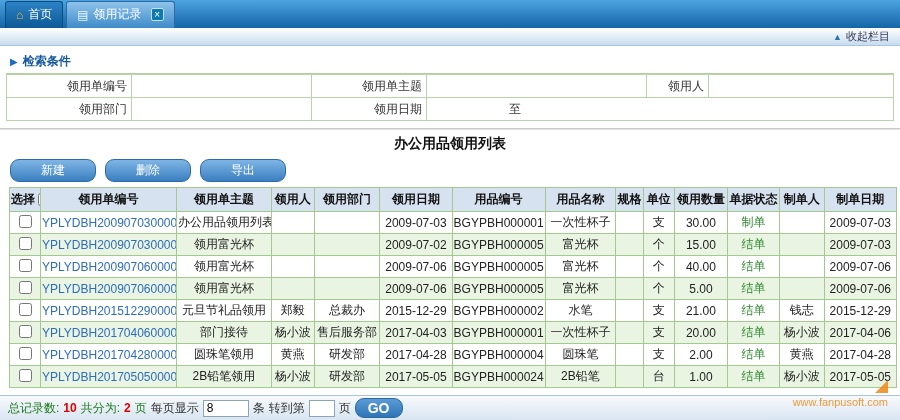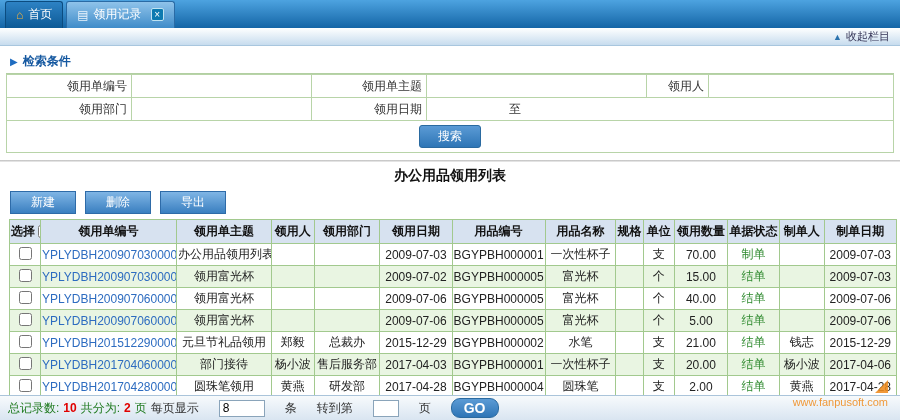--- a/index.html
+++ b/index.html
@@ -59,21 +59,21 @@
     background: linear-gradient(#5b9bd5, #2e75b6); color: #fff; border: 1px solid #2a6aa0;
     border-radius: 3px; padding: 2px 18px; font-size: 12px; cursor: pointer; font-family: inherit;
   }
   
   .divider { margin: 7px 0 5px; height: 2px; background: linear-gradient(#bdbdbd, #f0f0f0); }
   .list-title { text-align: center; font-weight: bold; font-size: 14px; color: #111; margin: 2px 0 6px; }
   
   .toolbar { display: flex; gap: 9px; padding: 0 10px; margin-bottom: 5px; }
   .btn-pill {
     background: linear-gradient(#7fb5e5, #3a7fc0); color: #fff; border: 1px solid #2e6ba8;
-    border-radius: 0; padding: 2px 20px; font-size: 12px; cursor: pointer; font-family: inherit;
+    border-radius: 9px; padding: 2px 30px; font-size: 12px; cursor: pointer; font-family: inherit;
   }
   
   .data-table {
     width: calc(100% - 12px); margin: 0 9px; border-collapse: collapse;
     table-layout: fixed; font-size: 12px; text-align: center;
   }
   .data-table th {
     background: #d7e2f0; border: 1px solid #a2c98e; font-weight: bold;
     padding: 3px 1px; white-space: nowrap; overflow: hidden; color: #111;
   }
@@ -91,21 +91,21 @@
     background: linear-gradient(#f7fafc, #d9e5f1); border-top: 1px solid #aac4da;
     display: flex; align-items: center; font-size: 12px; padding: 0 8px; gap: 4px;
   }
   .f-left { display: flex; gap: 4px; align-items: center; white-space: nowrap; }
   .grn { color: #1f7a1f; }
   .red { color: #e00000; font-weight: bold; }
   .f-center { flex: 1; text-align: center; white-space: nowrap; }
   .pg { margin: 0 7px; cursor: pointer; }
   .pg.disabled { color: #8f8f8f; }
   .pg.active-link { color: #15599c; font-weight: bold; }
-  .f-right { display: flex; align-items: center; gap: 20px; white-space: nowrap; color: #333; }
+  .f-right { display: flex; align-items: center; gap: 4px; white-space: nowrap; color: #333; }
   .pp-input { width: 46px; height: 17px; border: 1px solid #8aa4ba; font-size: 12px; padding: 0 3px; font-family: inherit; }
   .goto-input { width: 26px; height: 17px; border: 1px solid #8aa4ba; font-size: 12px; padding: 0 3px; font-family: inherit; }
   .go-btn {
     background: linear-gradient(#5b9bd5, #2e75b6); color: #fff; border: 1px solid #2a6aa0;
     border-radius: 9px; padding: 1px 12px; font-size: 14px; font-weight: bold; cursor: pointer; font-family: inherit;
   }
   
   .watermark {
     position: absolute; right: 12px; bottom: 12px; text-align: right;
     pointer-events: none; opacity: 0.88; z-index: 5; line-height: 1.1;
@@ -157,25 +157,20 @@
       <td class="inp"><input value="" style=""></td>
       <td class="lbl">领用人</td>
       <td class="inp"><input value="" style=""></td>
     </tr>
     <tr>
       <td class="lbl">领用部门</td>
       <td class="inp"><input value="" style=""></td>
       <td class="lbl">领用日期</td>
       <td colspan="3">
         <input class="date-input-from" value="" style=""><span class="to-sep">至</span><input class="date-input-to" value="" style="">
-      </td>
-    </tr>
-    <tr>
-      <td colspan="6" class="btn-cell">
-        <button class="search-btn">搜索</button>
       </td>
     </tr>
   </tbody>
     </table>
 </div>
 
 <div class="divider"></div>
 
 <div class="list-title">办公用品领用列表</div>
 
@@ -225,21 +220,21 @@
         <td><input type="checkbox" style=""></td>
         <td class="link-cell">YPLYDBH20090703000001</td>
         <td>办公用品领用列表</td>
         <td></td>
         <td></td>
         <td>2009-07-03</td>
         <td>BGYPBH000001</td>
         <td>一次性杯子</td>
         <td></td>
         <td>支</td>
-        <td>70.00</td>
+        <td>30.00</td>
         <td class="status-cell">制单</td>
         <td></td>
         <td>2009-07-03</td>
       </tr>
       <tr class="alt">
         <td><input type="checkbox" style=""></td>
         <td class="link-cell">YPLYDBH20090703000002</td>
         <td>领用富光杯</td>
         <td></td>
         <td></td>

